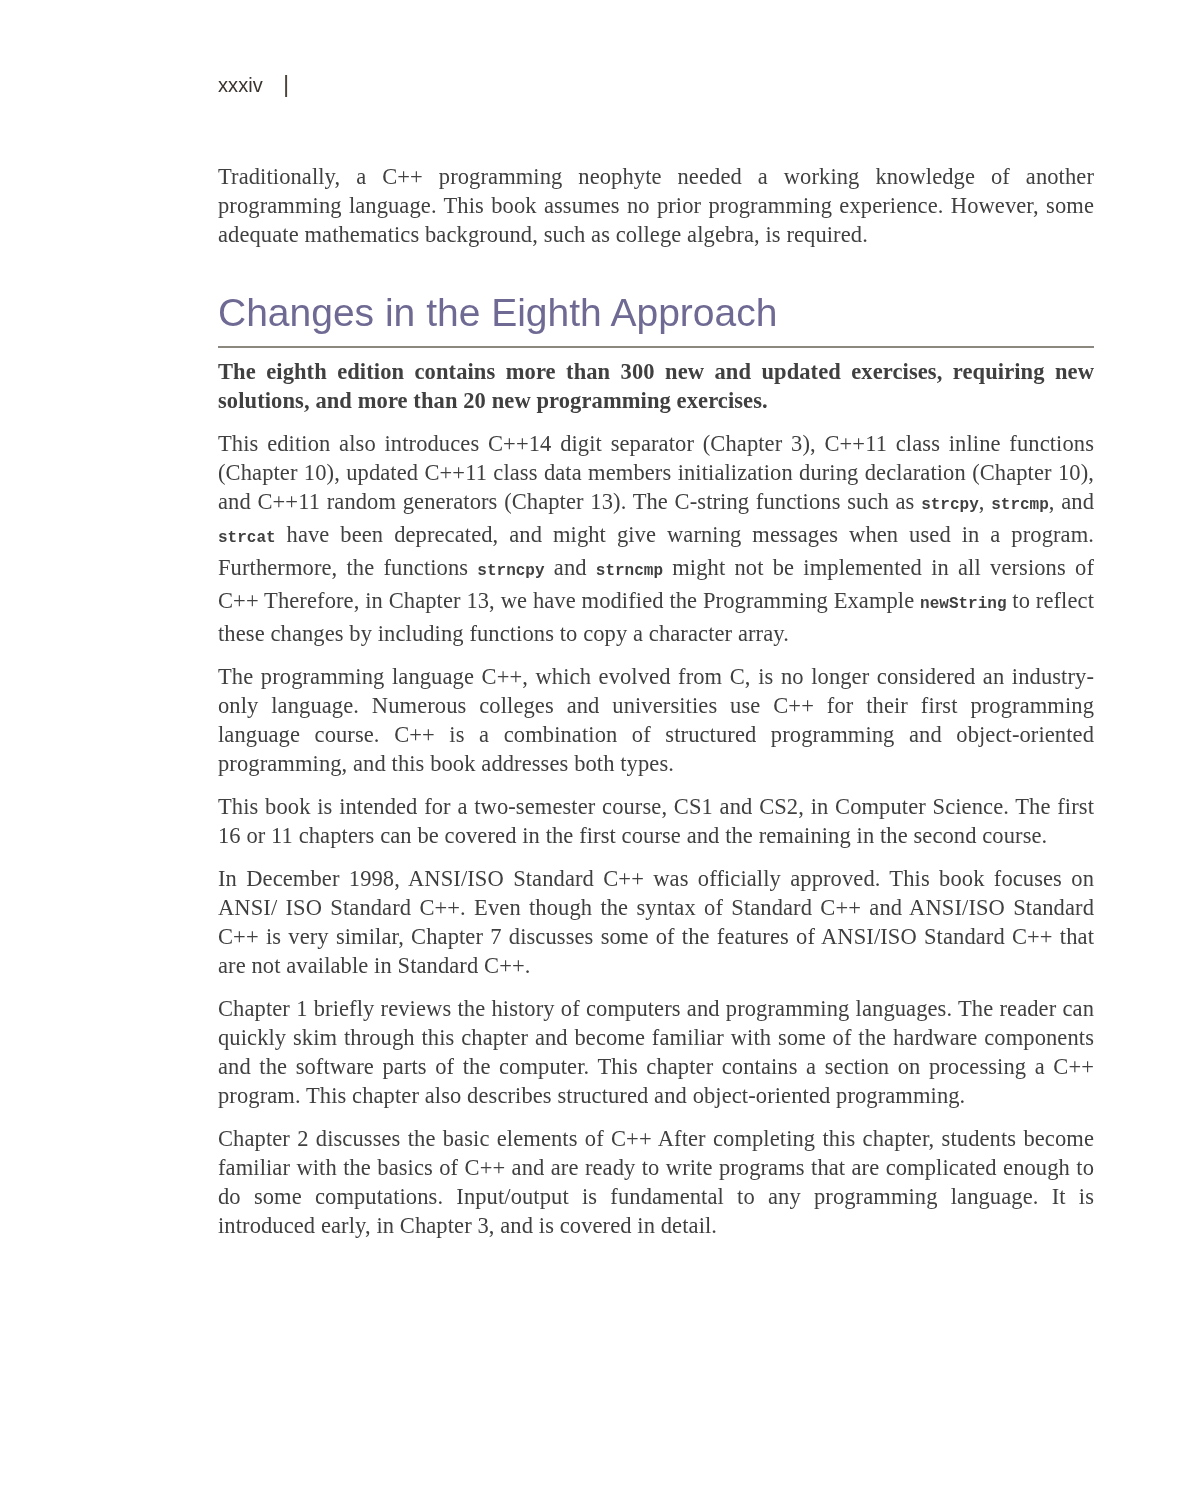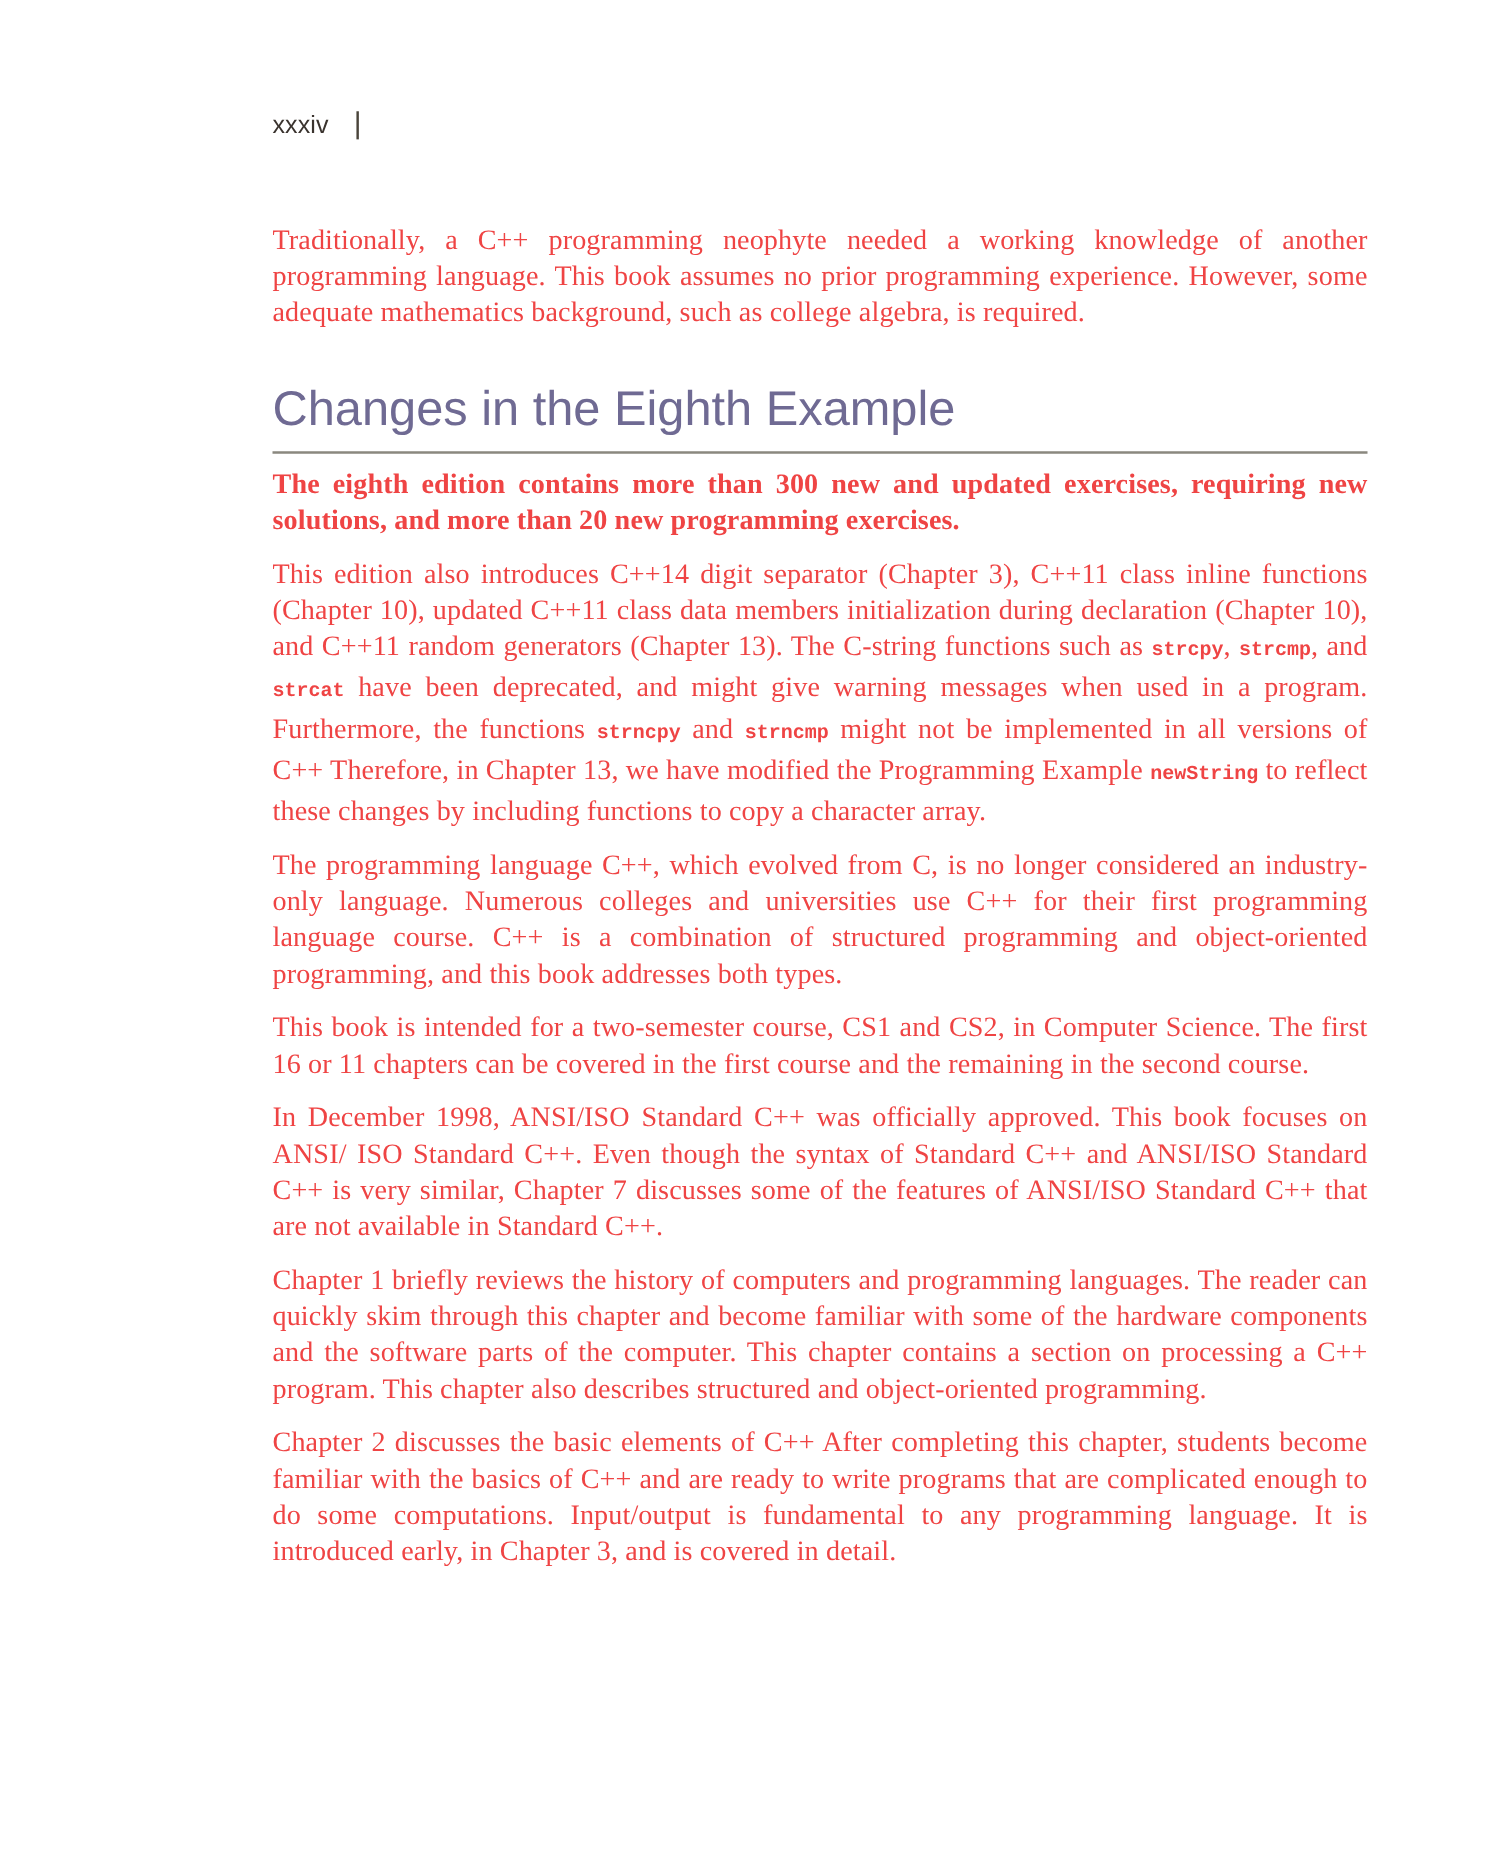--- a/index.html
+++ b/index.html
@@ -7,21 +7,20 @@
     margin: 0;
     padding: 0;
     background: #ffffff;
   }
   .page {
     position: relative;
     width: 1201px;
     height: 1300px;
     background: #ffffff;
     overflow: hidden;
-    margin-top: 15px;
   }
   .content {
     position: absolute;
     left: 218px;
     top: 0;
     width: 876px;
   }
   .running-header {
     margin-top: 72px;
     height: 26px;
@@ -40,21 +39,21 @@
     margin: 0 20px;
     line-height: 1;
     position: relative;
     top: -1px;
   }
   p.body {
     font-family: "Liberation Serif", "DejaVu Serif", serif;
     font-size: 22.5px;
     line-height: 29px;
     letter-spacing: 0.1px;
-    color: #ef4444;
+    color: #404040;
     text-align: justify;
     margin: 14px 0 0 0;
   }
   p.body.intro {
     margin-top: 64px;
   }
   h1.section-heading {
     font-family: "Liberation Sans", "DejaVu Sans", sans-serif;
     font-weight: 300;
     font-size: 39px;
@@ -82,21 +81,21 @@
   <div class="content">
 
     <div class="running-header">
       <span>xxxiv</span>
       <span class="hdr-divider">|</span>
     </div>
 
     <p class="body intro">Traditionally, a C++ programming neophyte needed a working knowledge of another programming language. This book assumes no prior programming experience. However, some adequate mathematics background, such as college algebra, is required.</p>
 
     <section>
-      <h1 class="section-heading">Changes in the Eighth Example</h1>
+      <h1 class="section-heading">Changes in the Eighth Approach</h1>
       <p class="body">The eighth edition contains more than 300 new and updated exercises, requiring new solutions, and more than 20 new programming exercises.</p>
       <p class="body"><span>This edition also introduces C++14 digit separator (Chapter 3), C++11 class inline functions (Chapter 10), updated C++11 class data members initialization during declaration (Chapter 10), and C++11 random generators (Chapter 13). The C-string functions such as </span><span class="code">strcpy</span><span>, </span><span class="code">strcmp</span><span>, and </span><span class="code">strcat</span><span> have been deprecated, and might give warning messages when used in a program. Furthermore, the functions </span><span class="code">strncpy</span><span> and </span><span class="code">strncmp</span><span> might not be implemented in all versions of C++ Therefore, in Chapter 13, we have modified the Programming Example </span><span class="code">newString</span><span> to reflect these changes by including functions to copy a character array.</span></p>
     </section>
 
     <section>
       <p class="body">The programming language C++, which evolved from C, is no longer considered an industry-only language. Numerous colleges and universities use C++ for their first programming language course. C++ is a combination of structured programming and object-oriented programming, and this book addresses both types.</p>
       <p class="body">This book is intended for a two-semester course, CS1 and CS2, in Computer Science. The first 16 or 11 chapters can be covered in the first course and the remaining in the second course.</p>
       <p class="body">In December 1998, ANSI/ISO Standard C++ was officially approved. This book focuses on ANSI/ ISO Standard C++. Even though the syntax of Standard C++ and ANSI/ISO Standard C++ is very similar, Chapter 7 discusses some of the features of ANSI/ISO Standard C++ that are not available in Standard C++.</p>
       <p class="body">Chapter 1 briefly reviews the history of computers and programming languages. The reader can quickly skim through this chapter and become familiar with some of the hardware components and the software parts of the computer. This chapter contains a section on processing a C++ program. This chapter also describes structured and object-oriented programming.</p>
       <p class="body">Chapter 2 discusses the basic elements of C++ After completing this chapter, students become familiar with the basics of C++ and are ready to write programs that are complicated enough to do some computations. Input/output is fundamental to any programming language. It is introduced early, in Chapter 3, and is covered in detail.</p>

